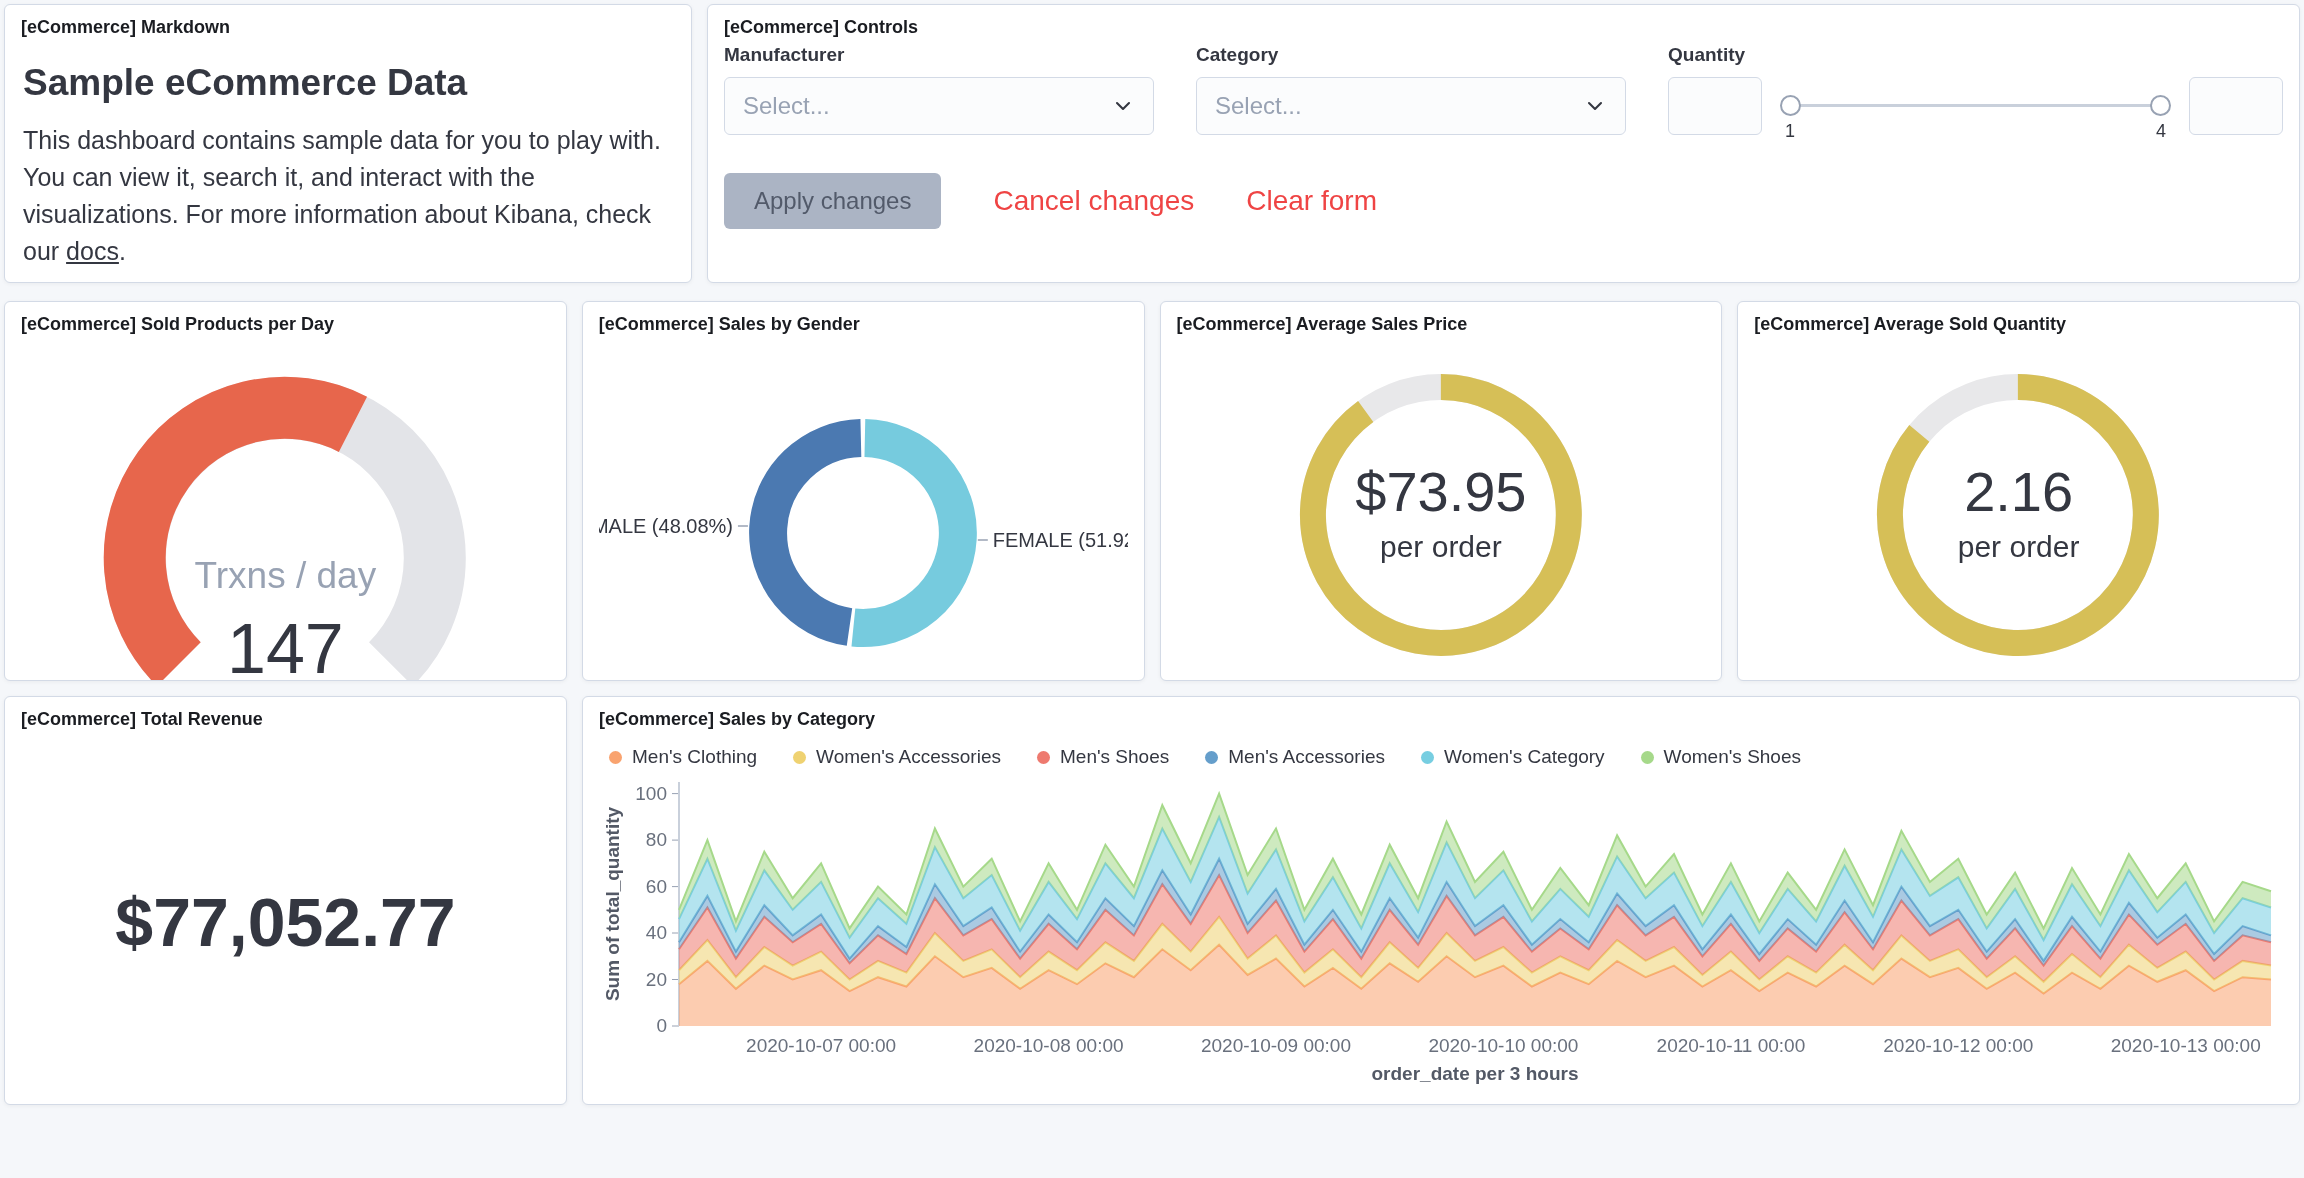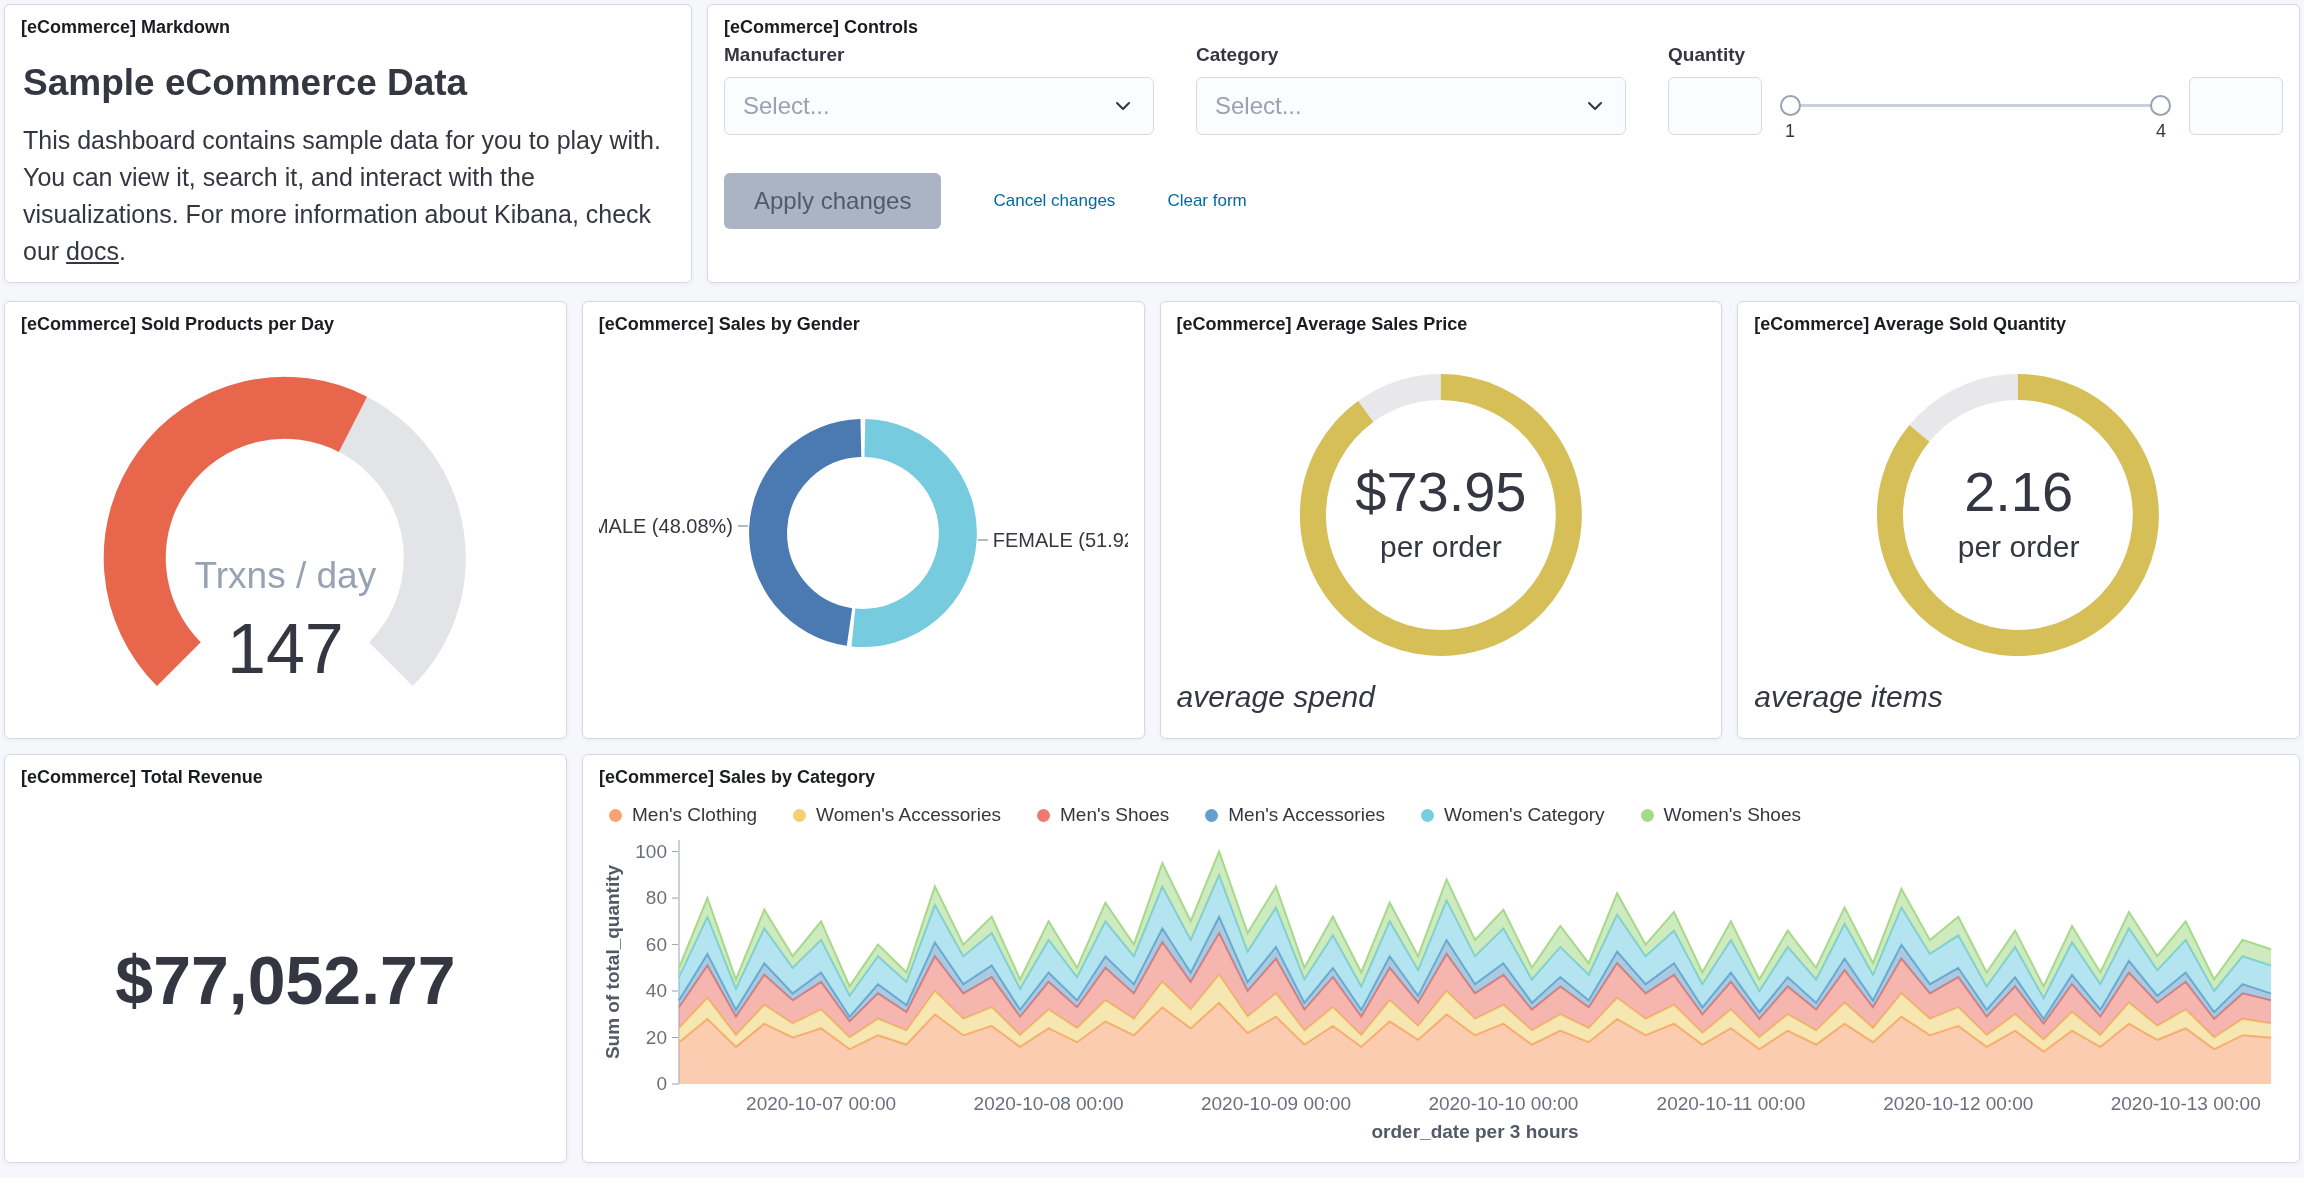--- a/index.html
+++ b/index.html
@@ -4,21 +4,21 @@
 <style>
   html,body{margin:0;padding:0;}
   body{
     width:2304px;height:1178px;overflow:hidden;
     background:#F5F7FA;color:#343741;
     font-family:"Liberation Sans",sans-serif;
   }
   .dashboard{padding:4px;box-sizing:border-box;}
   .row{display:flex;gap:15px;}
   .row1{height:279px;margin-bottom:18px;}
-  .row2{height:438px;margin-bottom:15px;}
+  .row2{height:380px;margin-bottom:15px;}
   .row3{height:409px;}
   .panel{
     background:#FFFFFF;border:1px solid #D3DAE6;border-radius:6px;
     padding:12px 16px;box-sizing:border-box;position:relative;overflow:hidden;
     box-shadow:0 1px 4px rgba(0,0,0,0.05);
   }
   .panel-title{font-size:18px;font-weight:bold;color:#1A1C21;margin:0 0 6px 0;}
   .panel-markdown{width:688px;flex:none;}
   .panel-controls{flex:1;}
   .panel-chart{flex:1;min-width:0;}
@@ -55,21 +55,21 @@
   .slider-handle.left{left:0;}
   .slider-handle.right{right:0;}
   .slider-label{position:absolute;top:44px;font-size:18px;color:#343741;}
   .slider-label.min{left:5px;}
   .slider-label.max{right:5px;}
   .controls-buttons{display:flex;align-items:center;gap:52px;margin-top:26px;}
   .apply-btn{
     height:56px;padding:0 30px;background:#ABB4C4;color:#525A6A;border:none;border-radius:6px;
     font-size:24px;font-family:"Liberation Sans",sans-serif;cursor:not-allowed;
   }
-  .text-btn{background:none;border:none;color:#0369a1;font-size:17px;cursor:pointer;
+  .text-btn{background:none;border:none;color:#ef4444;font-size:28px;cursor:pointer;
     font-family:"Liberation Sans",sans-serif;padding:0;}
 
   
   .chart-box{position:relative;height:385px;margin-top:8px;}
   svg.fill{width:100%;height:100%;display:block;}
   .gauge-text{position:absolute;left:0;right:0;top:212px;text-align:center;pointer-events:none;}
   .gauge-label{font-size:37px;color:#98A2B3;}
   .gauge-value{font-size:70px;color:#343741;margin-top:12px;}
   .goal-text{position:absolute;left:0;right:0;top:116px;text-align:center;pointer-events:none;}
   .goal-value{font-size:56px;color:#343741;}

